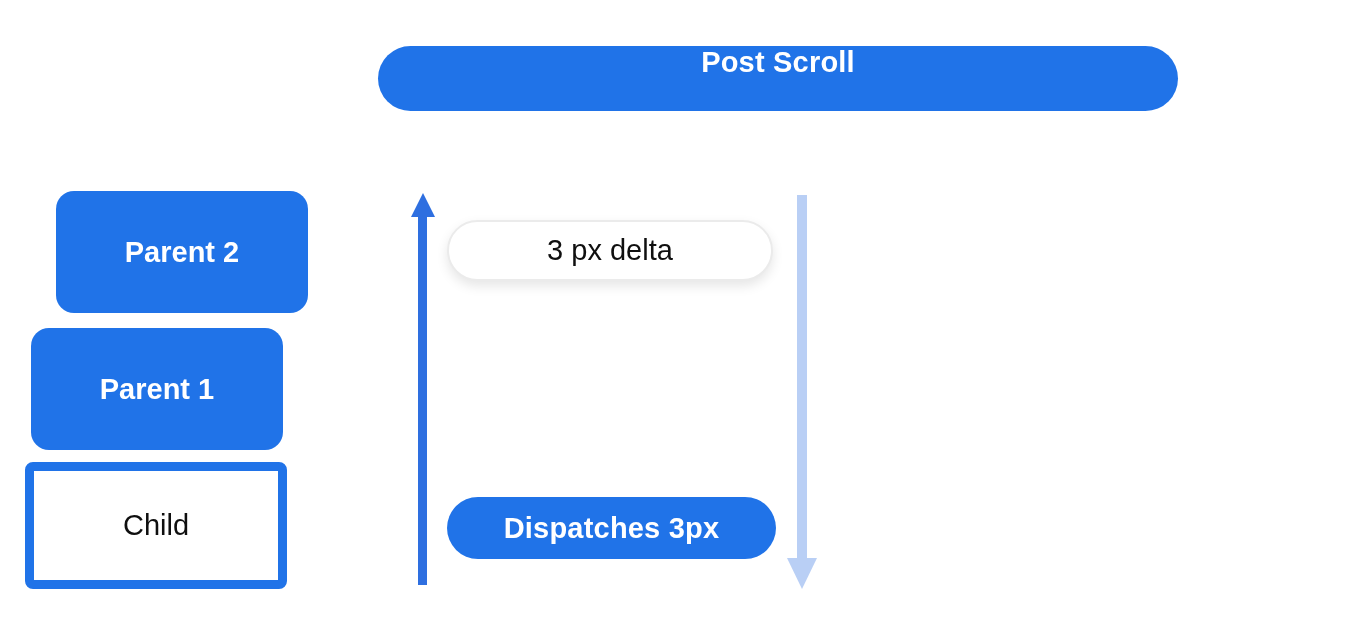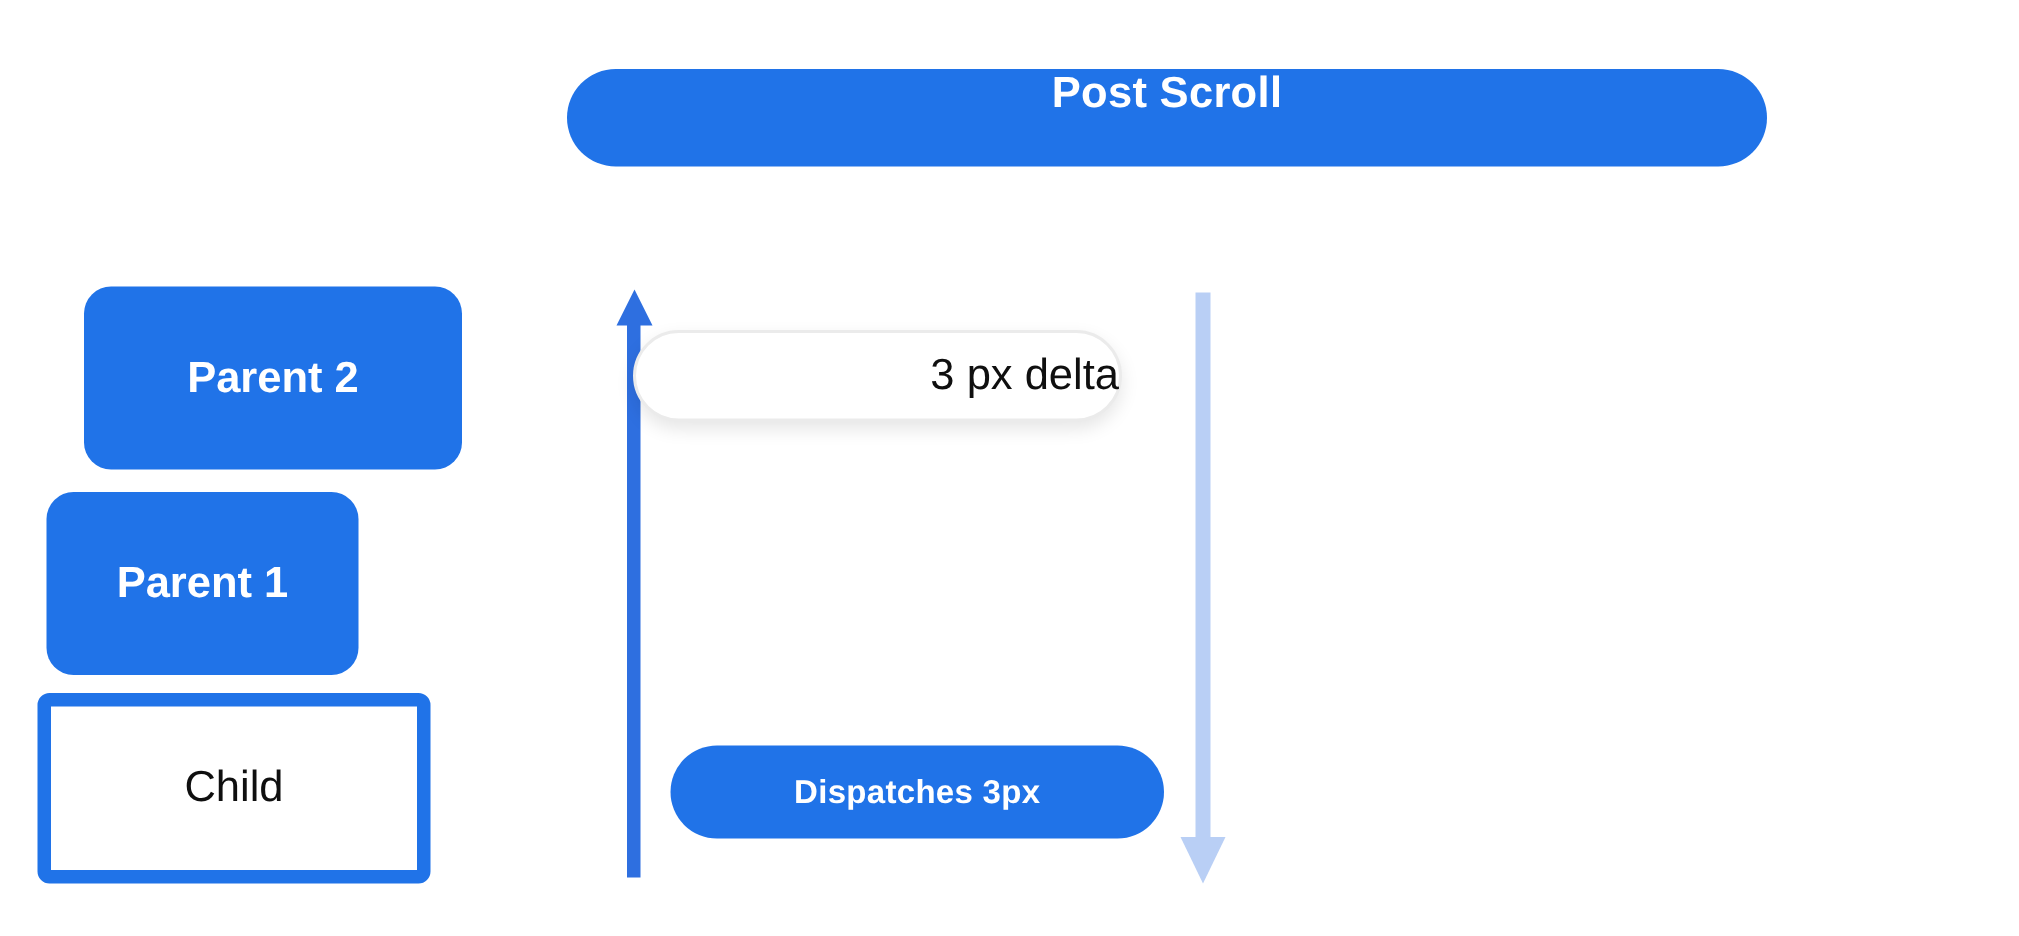--- a/index.html
+++ b/index.html
@@ -49,21 +49,21 @@
     border-radius: 18px;
   }
   .viewbox.outlined {
     background: var(--background);
     color: var(--text-dark);
     font-weight: 500;
     border: 9px solid var(--primary-blue);
     border-radius: 8px;
   }
   #parent2-box { left: 31px; top: 191px; width: 252px; height: 122px; margin-left: 25px; }
-  #parent1-box { left: 31px; top: 328px; width: 208px; height: 122px; }
+  #parent1-box { left: 31px; top: 328px; width: 252px; height: 122px; }
   #child-box   { left: 25px; top: 462px; width: 262px; height: 127px; }
 
   
   .arrow-up-shaft {
     position: absolute;
     left: 418px;
     top: 212px;
     width: 9px;
     height: 373px;
     background: var(--arrow-blue);
@@ -95,51 +95,51 @@
     width: 0;
     height: 0;
     border-left: 15px solid transparent;
     border-right: 15px solid transparent;
     border-top: 31px solid var(--arrow-light-blue);
   }
 
   
   .delta-pill {
     position: absolute;
-    left: 422px;
+    left: 447px;
     top: 220px;
     width: 326px;
     height: 61px;
     background: var(--background);
     border: 2px solid var(--pill-border);
     border-radius: 34px;
     box-shadow: 0 5px 12px rgba(0, 0, 0, 0.10);
     display: flex;
     align-items: center;
-    justify-content: flex-end;
+    justify-content: center;
     color: var(--text-dark);
     font-size: 29px;
     font-weight: 500;
     box-sizing: border-box;
   }
 
   
   .dispatch-pill {
     position: absolute;
     left: 447px;
     top: 497px;
     width: 329px;
     height: 62px;
     background: var(--primary-blue);
     border-radius: 31px;
     display: flex;
     align-items: center;
     justify-content: center;
     color: var(--text-light);
-    font-size: 22px;
+    font-size: 29px;
     font-weight: 700;
     letter-spacing: 0.2px;
   }
 </style>
 </head>
 <body>
 
 <div id="canvas">
 
   <div class="banner">

